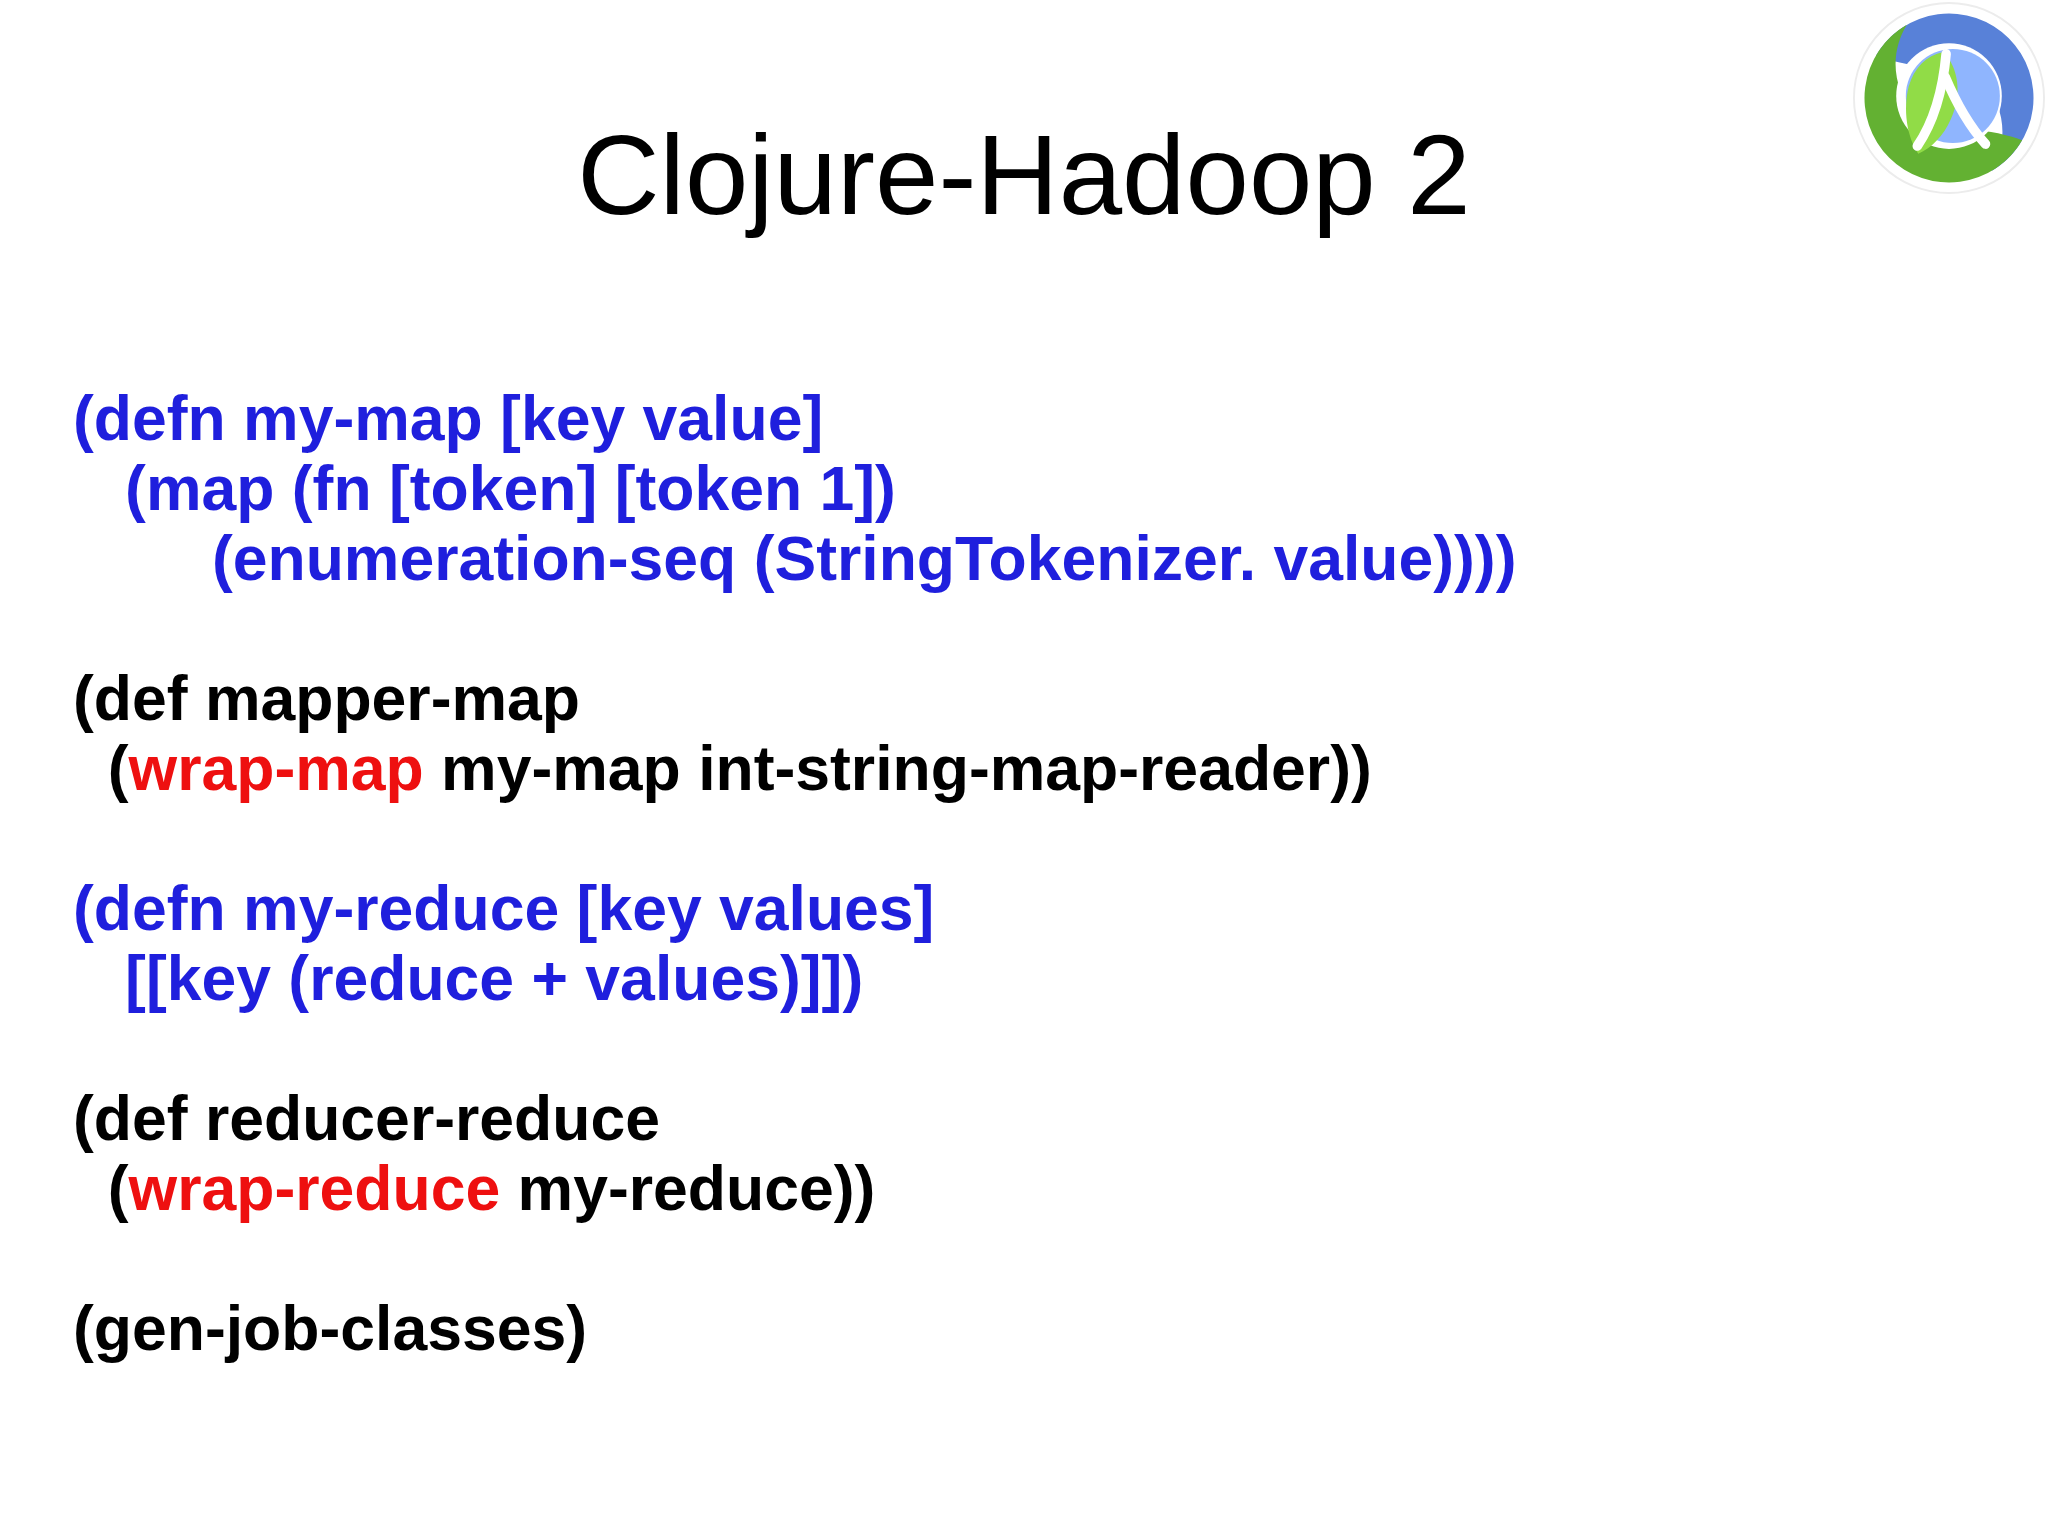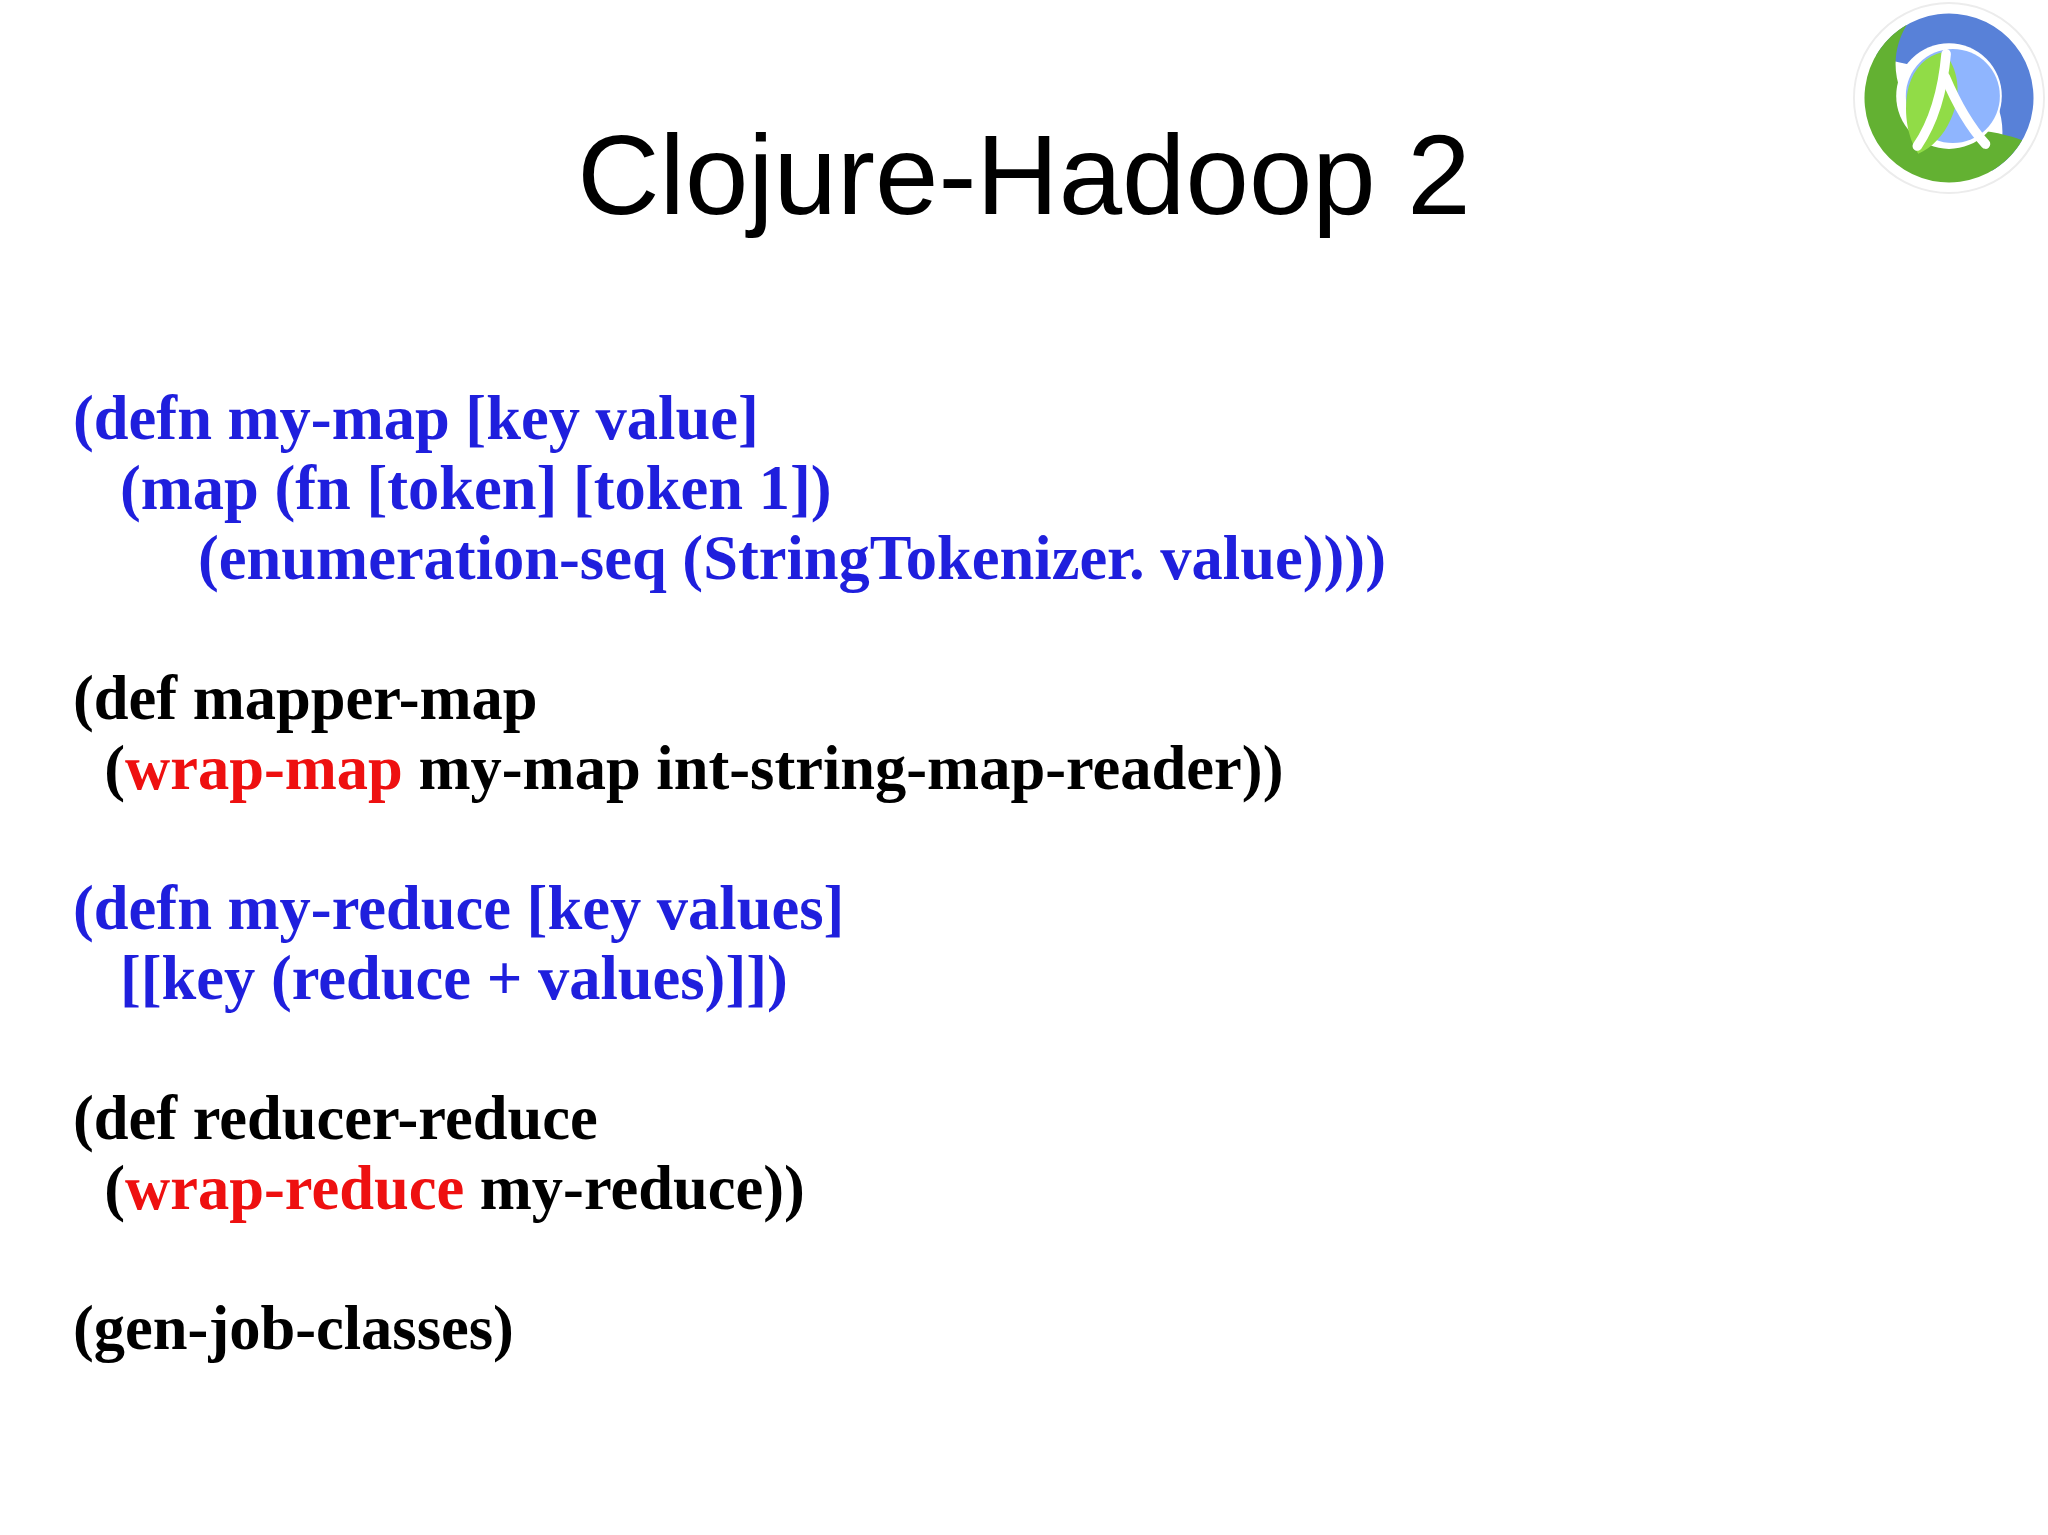--- a/index.html
+++ b/index.html
@@ -29,21 +29,21 @@
     position: absolute;
     left: 1853px;
     top: 2px;
     width: 192px;
     height: 192px;
   }
   .code {
     position: absolute;
     left: 73px;
     top: 383px;
-    font-family: Liberation Serif, serif;
+    font-family: Liberation Sans, sans-serif;
     font-size: 62.5px;
     line-height: 70px;
     font-weight: bold;
     white-space: pre;
     color: #000000;
   }
   .code-line { white-space: pre; height: 70px; }
   .c-blue  { color: #1f1fdd; }
   .c-red   { color: #ee1010; margin-top: 9px; }
   .c-black { color: #000000; margin-top: 36px; }

